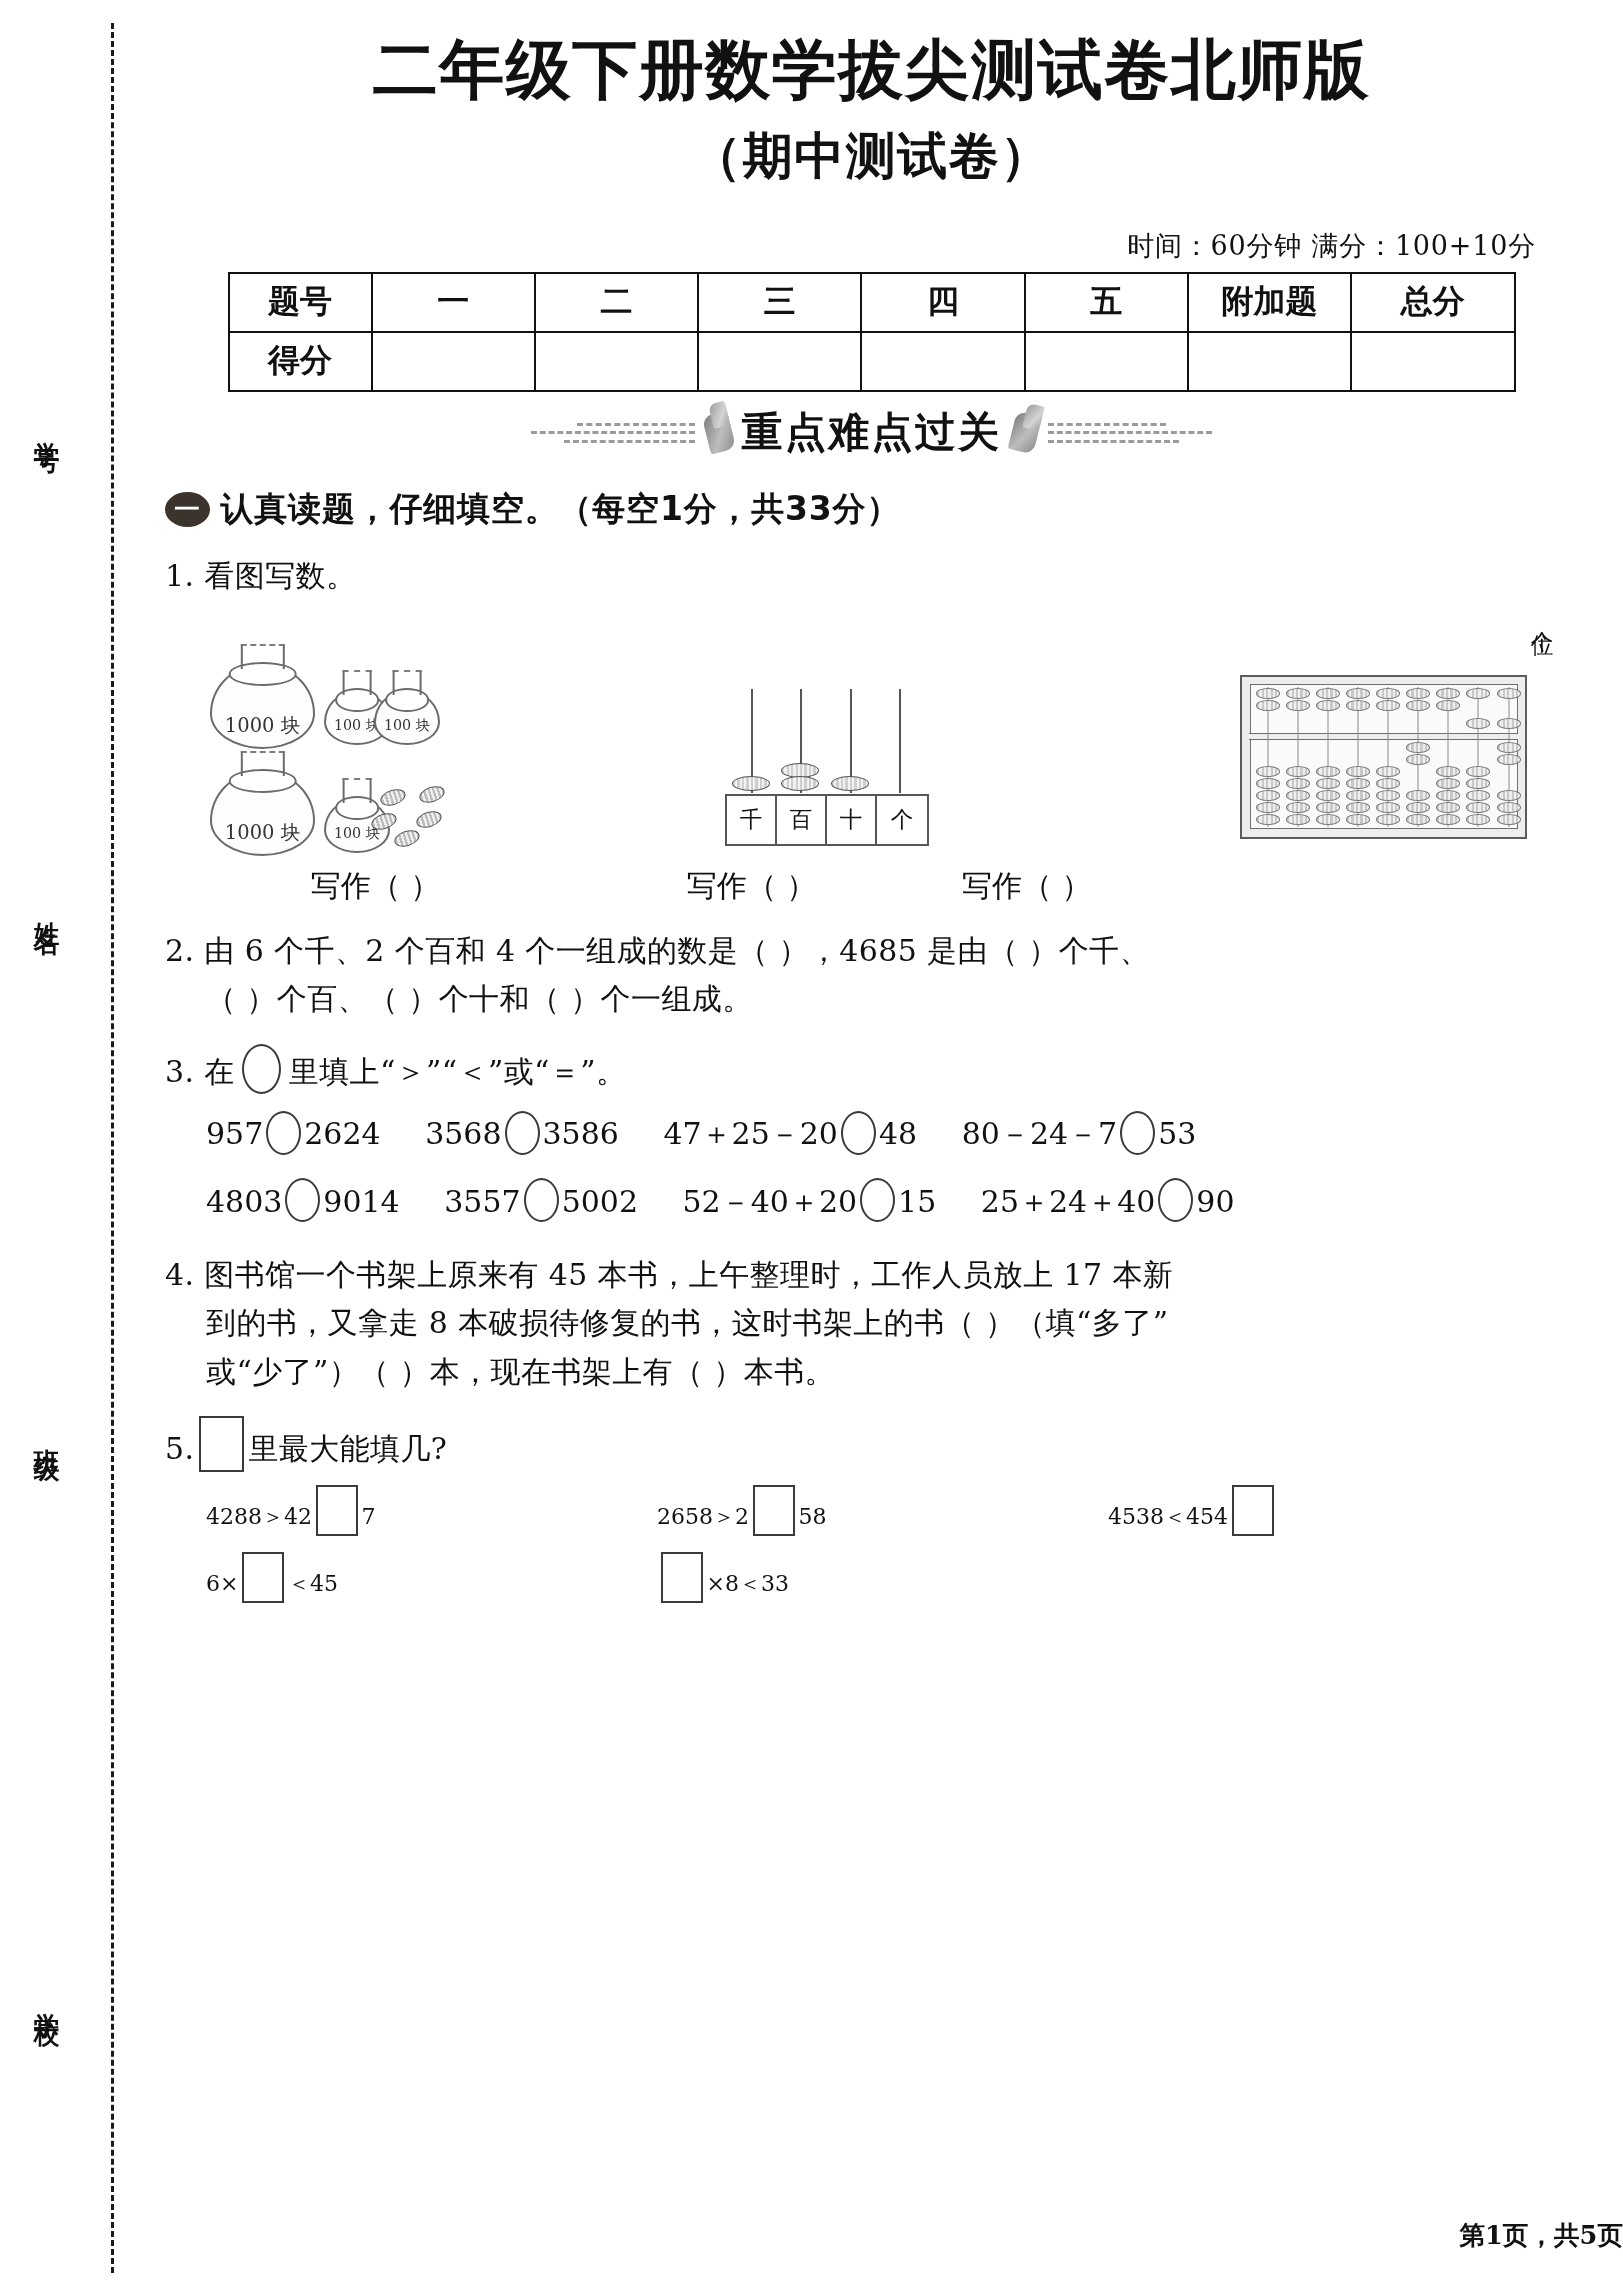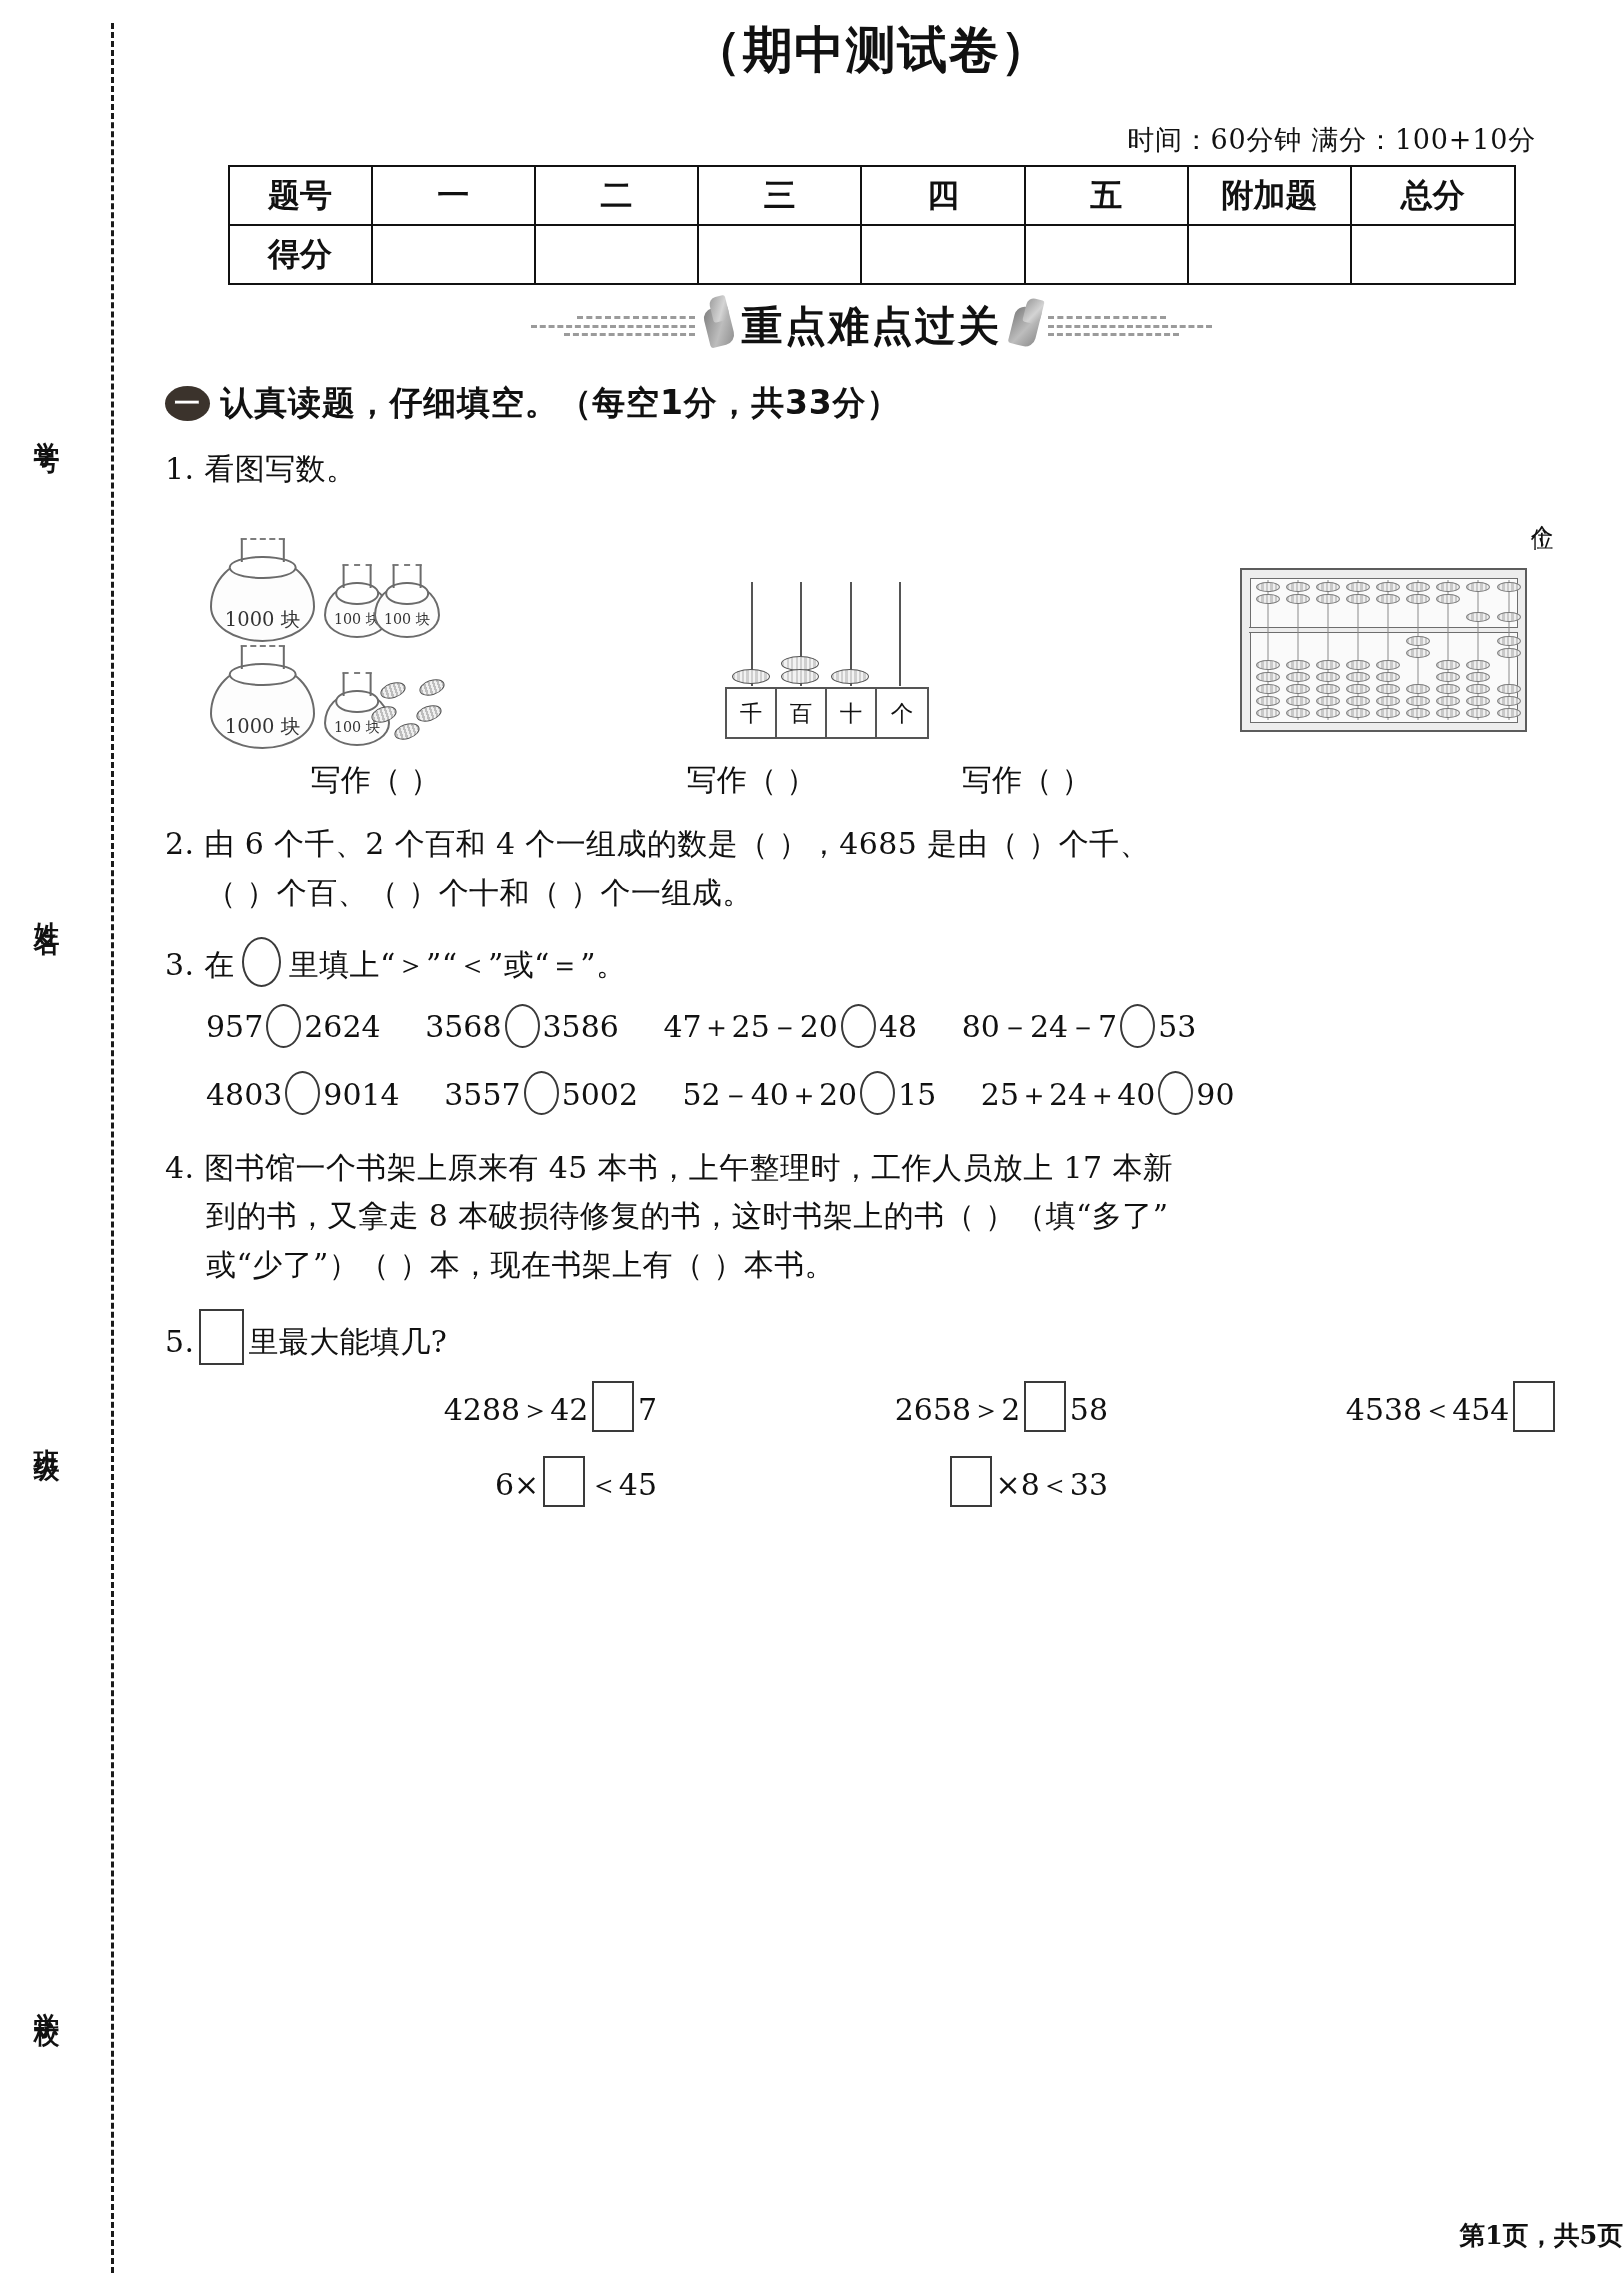--- a/index.html
+++ b/index.html
@@ -364,25 +364,24 @@
     font-size: 30px;
     line-height: 1.95;
     font-family: "DejaVu Serif", "Liberation Serif", serif;
     white-space: nowrap;
   }
   .exprs .sp { display: inline-block; width: 35px; }
 
   .boxrow {
     padding-left: 41px;
     margin-top: 12px;
-    font-size: 30px;
+    font-size: 22px;
     line-height: 2.1;
     display: flex;
     font-family: "DejaVu Serif", "Liberation Serif", serif;
-    text-align: right;
   }
   .boxrow > div { width: 451px; white-space: nowrap; }
 
   
   .footer {
     position: absolute;
     left: 0; right: 0; bottom: 42px;
     text-align: right;
     font-size: 25.6px;
     font-weight: bold;
@@ -395,20 +394,21 @@
 <div class="left-rail">
   <div class="dash-line"></div>
   <div class="vlabel l1">学号：</div>
   <div class="vlabel l2">姓名：</div>
   <div class="vlabel l3">班级：</div>
   <div class="vlabel l4">学校：</div>
 </div>
 
 <div class="page">
 
+  <div class="title-main">二年级下册数学拔尖测试卷北师版</div>
   <div class="title-sub">（期中测试卷）</div>
 
   <div class="meta-line">时间：60分钟  满分：100+10分</div>
 
   <table class="score">
     <tbody>
         <tr>
       <td class="lead">题号</td>
       <td>一</td>
       <td>二</td>

